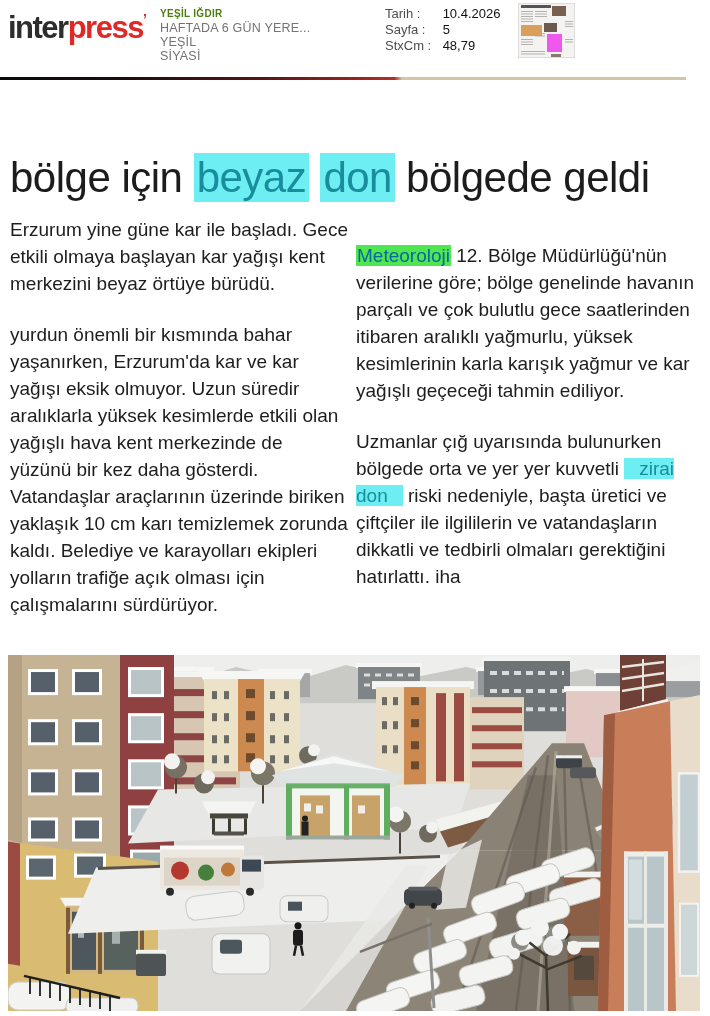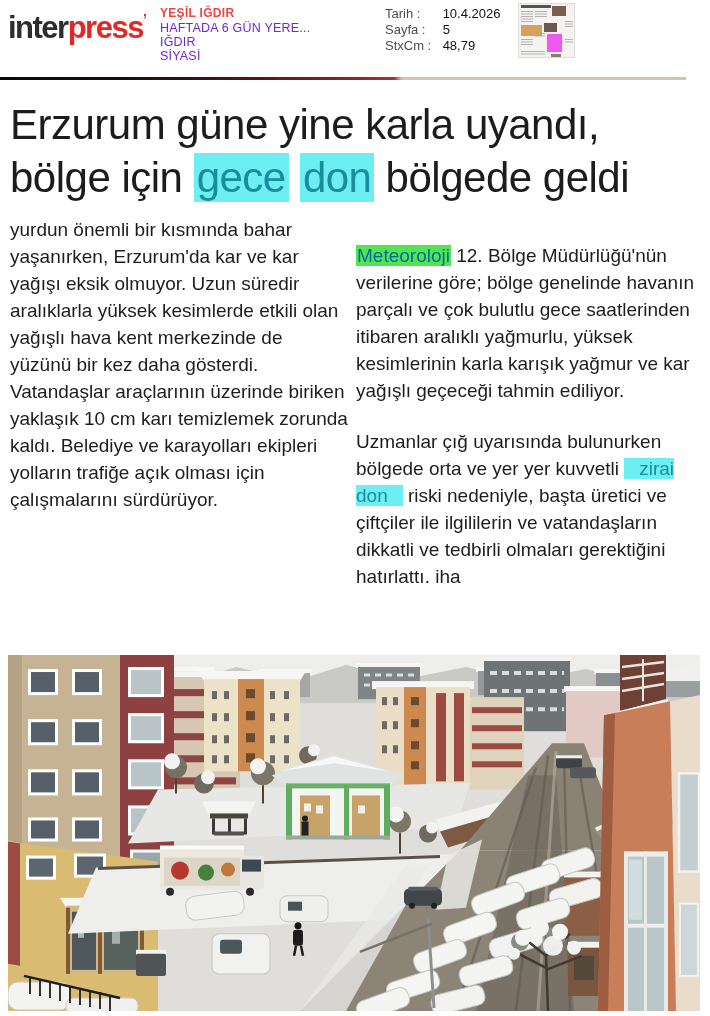--- a/index.html
+++ b/index.html
@@ -5,22 +5,22 @@
   html,body{margin:0;padding:0;background:#ffffff;}
   .page{position:relative;width:710px;height:1016px;background:#ffffff;overflow:hidden;
         font-family:"Liberation Sans","DejaVu Sans",sans-serif;color:#1d1d1d;}
   
   .hdr{position:absolute;left:0;top:0;width:710px;height:77px;background:#ffffff;}
   .logo{position:absolute;left:8px;top:12px;font-size:31px;font-weight:bold;letter-spacing:-1.5px;line-height:1;}
   .logo .lg-black{color:#2d2d2d;}
   .logo .lg-red{color:#e02826;}
   .logo .lg-tm{color:#e02826;font-size:14px;vertical-align:top;line-height:1;}
   .pub{position:absolute;left:160px;top:6px;}
-  .pub-name{font-size:12px;font-weight:bold;color:#ef4444;letter-spacing:.3px;line-height:15px;}
-  .pub-line{font-size:12.5px;color:#6d28d9;line-height:14px;letter-spacing:.2px;}
+  .pub-name{font-size:10px;font-weight:bold;color:#4d7c0f;letter-spacing:.3px;line-height:15px;}
+  .pub-line{font-size:12.5px;color:#737373;line-height:14px;letter-spacing:.2px;}
   .meta{position:absolute;left:385px;top:6px;font-size:13px;line-height:16px;}
   .meta-row{white-space:nowrap;}
   .meta-label{display:inline-block;width:54px;color:#4d4d4d;}
   .meta-value{color:#111111;}
   .thumb{position:absolute;left:518px;top:3px;width:57px;height:55px;}
   
   .sep{position:absolute;left:0;top:77px;width:686px;height:3px;
        background:linear-gradient(to right,#0a0a0a 0%,#1c0d0d 18%,#571616 38%,#97251e 52%,#b23127 57.5%,#d2c6a4 58.6%,#d2c6a4 100%);}
   
   .headline{position:absolute;left:10px;top:98px;width:692px;font-size:42px;line-height:53px;
@@ -43,21 +43,21 @@
 
 <div class="page">
 
   <div class="hdr">
     <div class="logo">
       <span class="lg-black">inter</span><span class="lg-red">press</span><span class="lg-tm">’</span>
     </div>
     <div class="pub">
       <div class="pub-name">YEŞİL IĞDIR</div>
       <div class="pub-line">HAFTADA 6 GÜN YERE...</div>
-      <div class="pub-line">IĞDIR</div>
+      <div class="pub-line">YEŞİL</div>
       <div class="pub-line">SİYASİ</div>
     </div>
     <div class="meta">
       <div class="meta-row">
         <span class="meta-label">Tarih :</span>
         <span class="meta-value">10.4.2026</span>
       </div>
       <div class="meta-row">
         <span class="meta-label">Sayfa :</span>
         <span class="meta-value">5</span>
@@ -98,26 +98,27 @@
         <rect x="26" y="20" width="13" height="9" fill="#6b5a50"></rect>
         <rect x="29" y="31" width="15" height="18" fill="#ee58ee"></rect>
         <rect x="33" y="51" width="10" height="3" fill="#8a7a6e"></rect>
       </svg>
     </div>
   </div>
 
   <div class="sep"></div>
 
   <h1 class="headline" style="margin:0;">
-    <span>Erzurum güne yine karla uyandı,</span><br>
-    <span>bölge için </span><span class="hl-cyan">gece</span><span class="hl-cyan-sp"> </span><span class="hl-cyan">don</span><span> bölgede geldi</span>
+    <br>
+    <span>bölge için </span><span class="hl-cyan">beyaz</span><span class="hl-cyan-sp"> </span><span class="hl-cyan">don</span><span> bölgede geldi</span>
   </h1>
 
   <div class="cols">
     <div class="col-left">
+      <p>Erzurum yine güne kar ile başladı. Gece etkili olmaya başlayan kar yağışı kent merkezini beyaz örtüye bürüdü.</p>
       <p>yurdun önemli bir kısmında bahar yaşanırken, Erzurum'da kar ve kar yağışı eksik olmuyor. Uzun süredir aralıklarla yüksek kesimlerde etkili olan yağışlı hava kent merkezinde de yüzünü bir kez daha gösterdi. Vatandaşlar araçlarının üzerinde biriken yaklaşık 10 cm karı temizlemek zorunda kaldı. Belediye ve karayolları ekipleri yolların trafiğe açık olması için çalışmalarını sürdürüyor.</p>
     </div>
     <div class="col-right">
       <p><span class="hl-green">Meteoroloji</span><span> 12. Bölge Müdürlüğü'nün verilerine göre; bölge genelinde havanın parçalı ve çok bulutlu gece saatlerinden itibaren aralıklı yağmurlu, yüksek kesimlerinin karla karışık yağmur ve kar yağışlı geçeceği tahmin ediliyor.</span></p>
       <p><span>Uzmanlar çığ uyarısında bulunurken bölgede orta ve yer yer kuvvetli </span><span class="hl-cyan-body">zirai don</span><span> riski nedeniyle, başta üretici ve çiftçiler ile ilgililerin ve vatandaşların dikkatli ve tedbirli olmaları gerektiğini hatırlattı. iha</span></p>
     </div>
   </div>
 
   <div class="photo">
     <svg width="692" height="356" viewBox="0 0 692 355" preserveAspectRatio="none">

